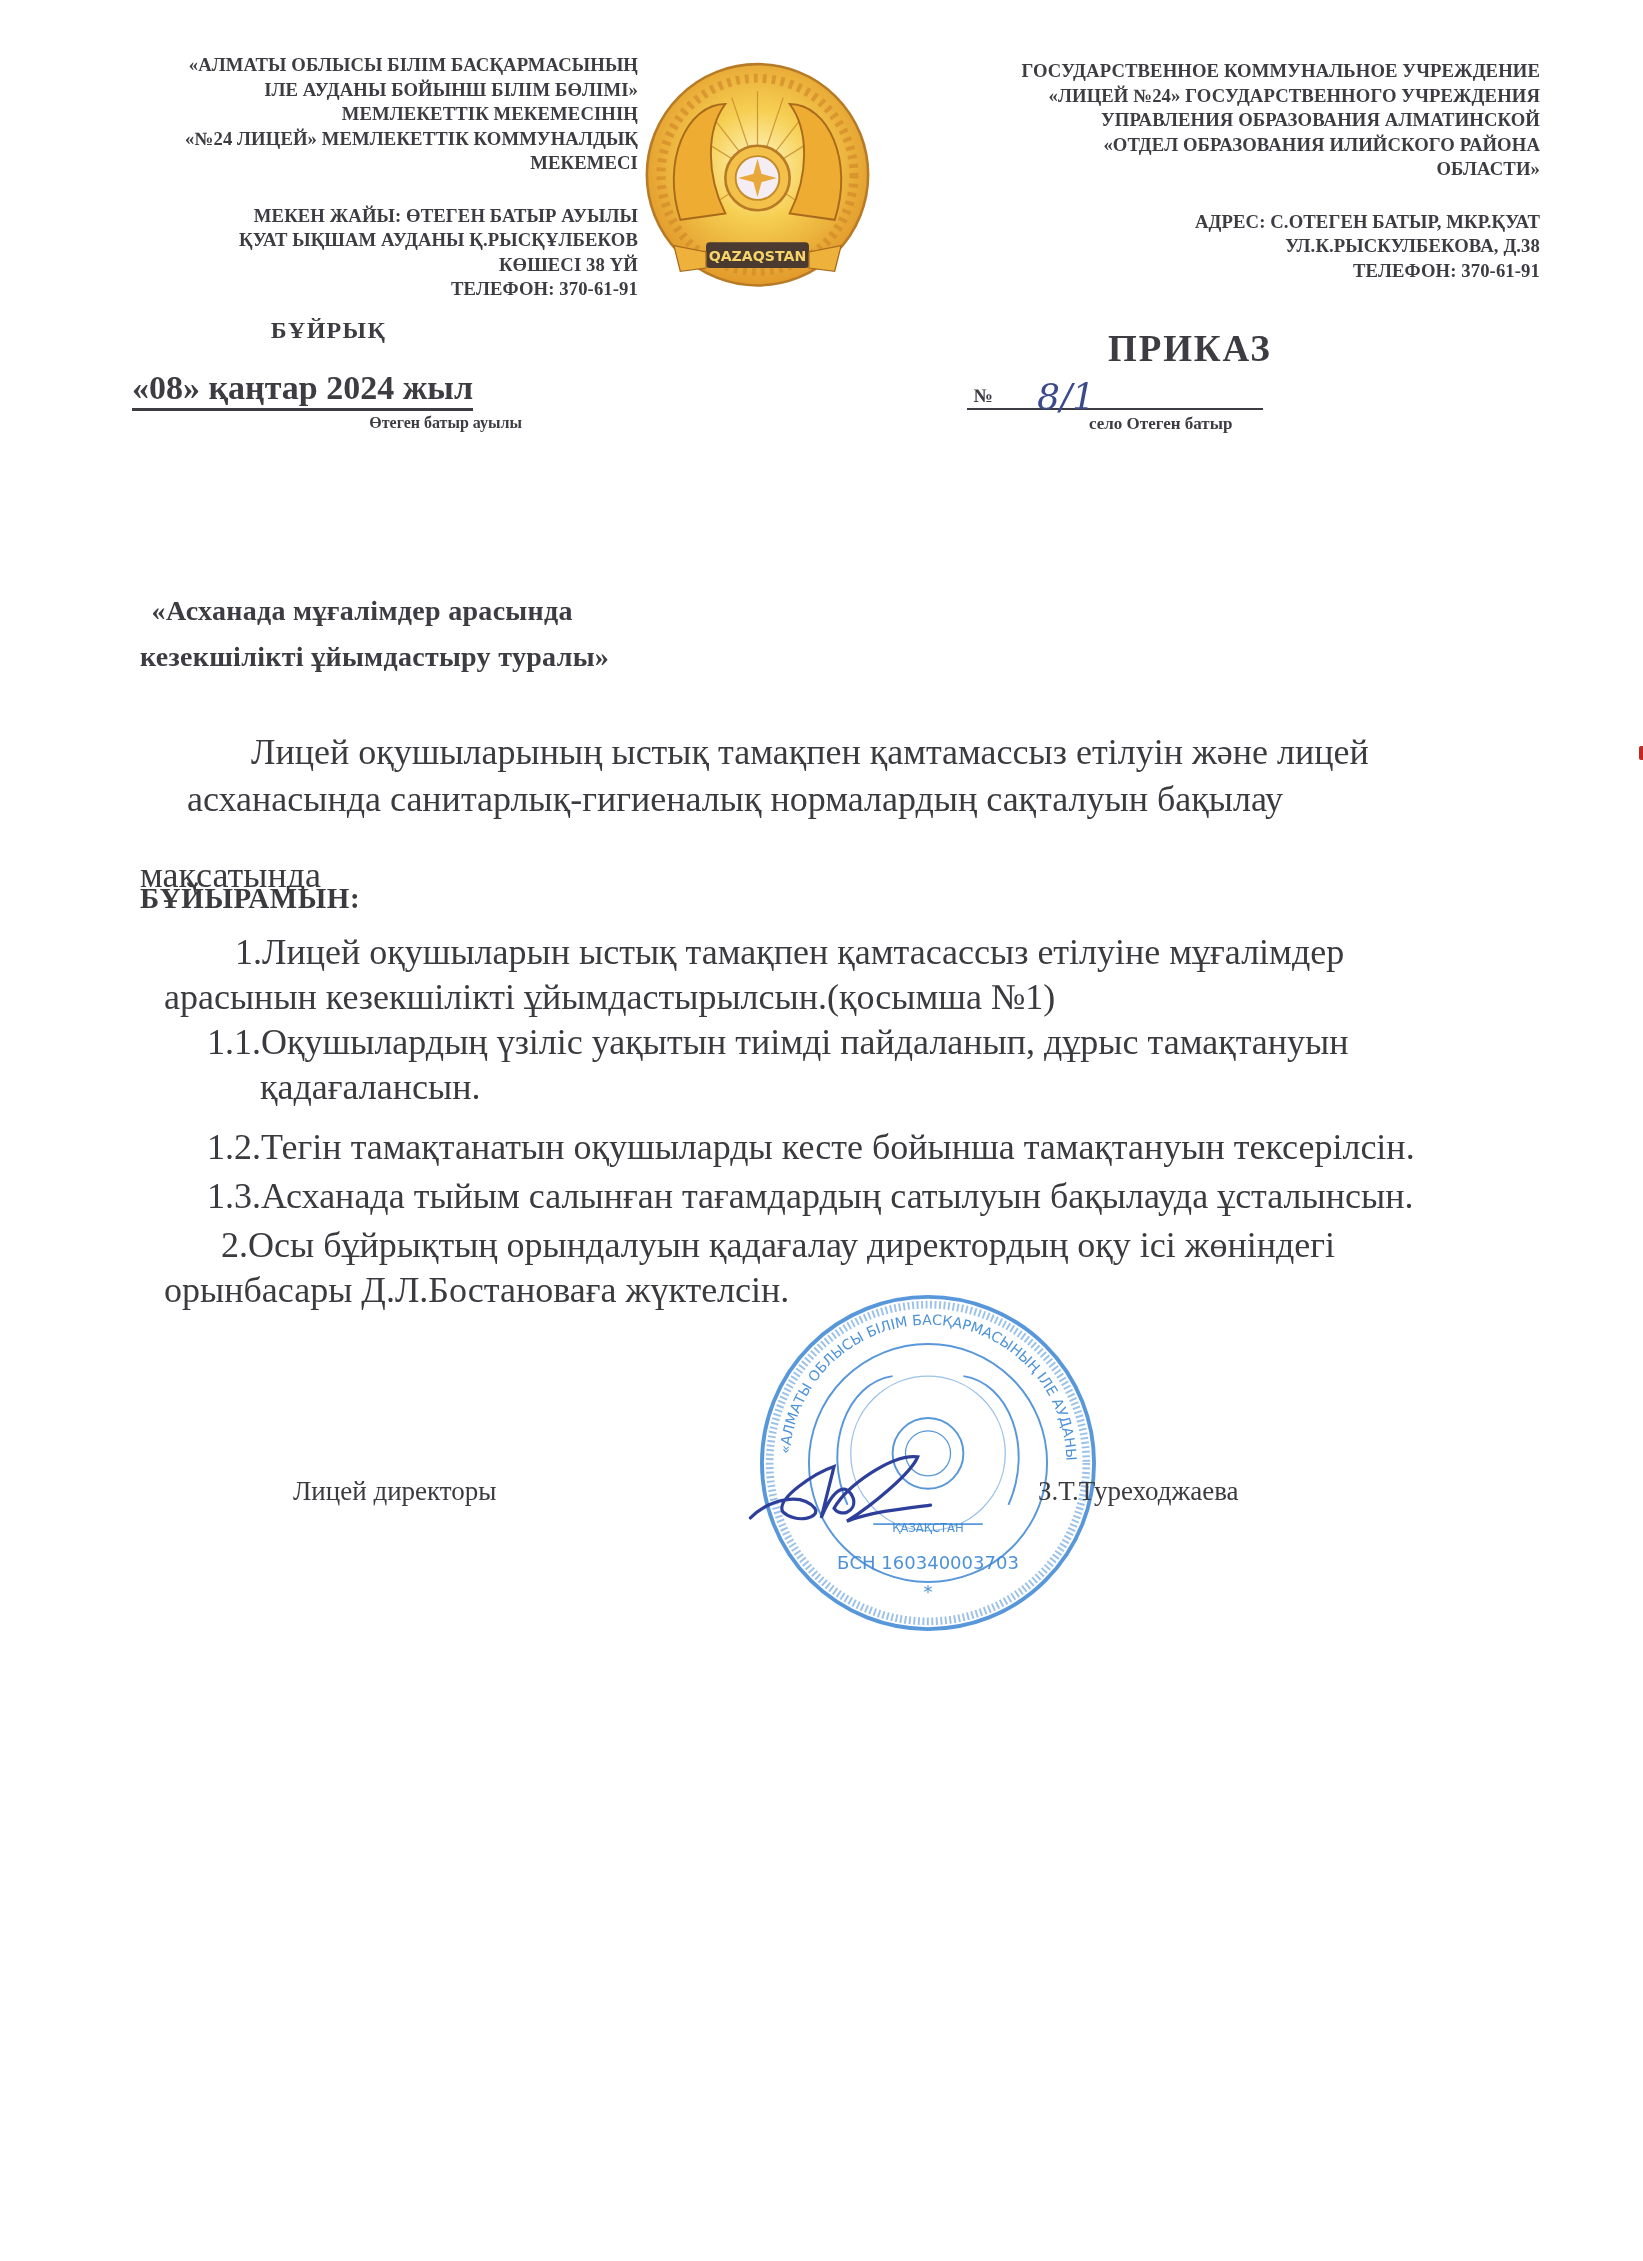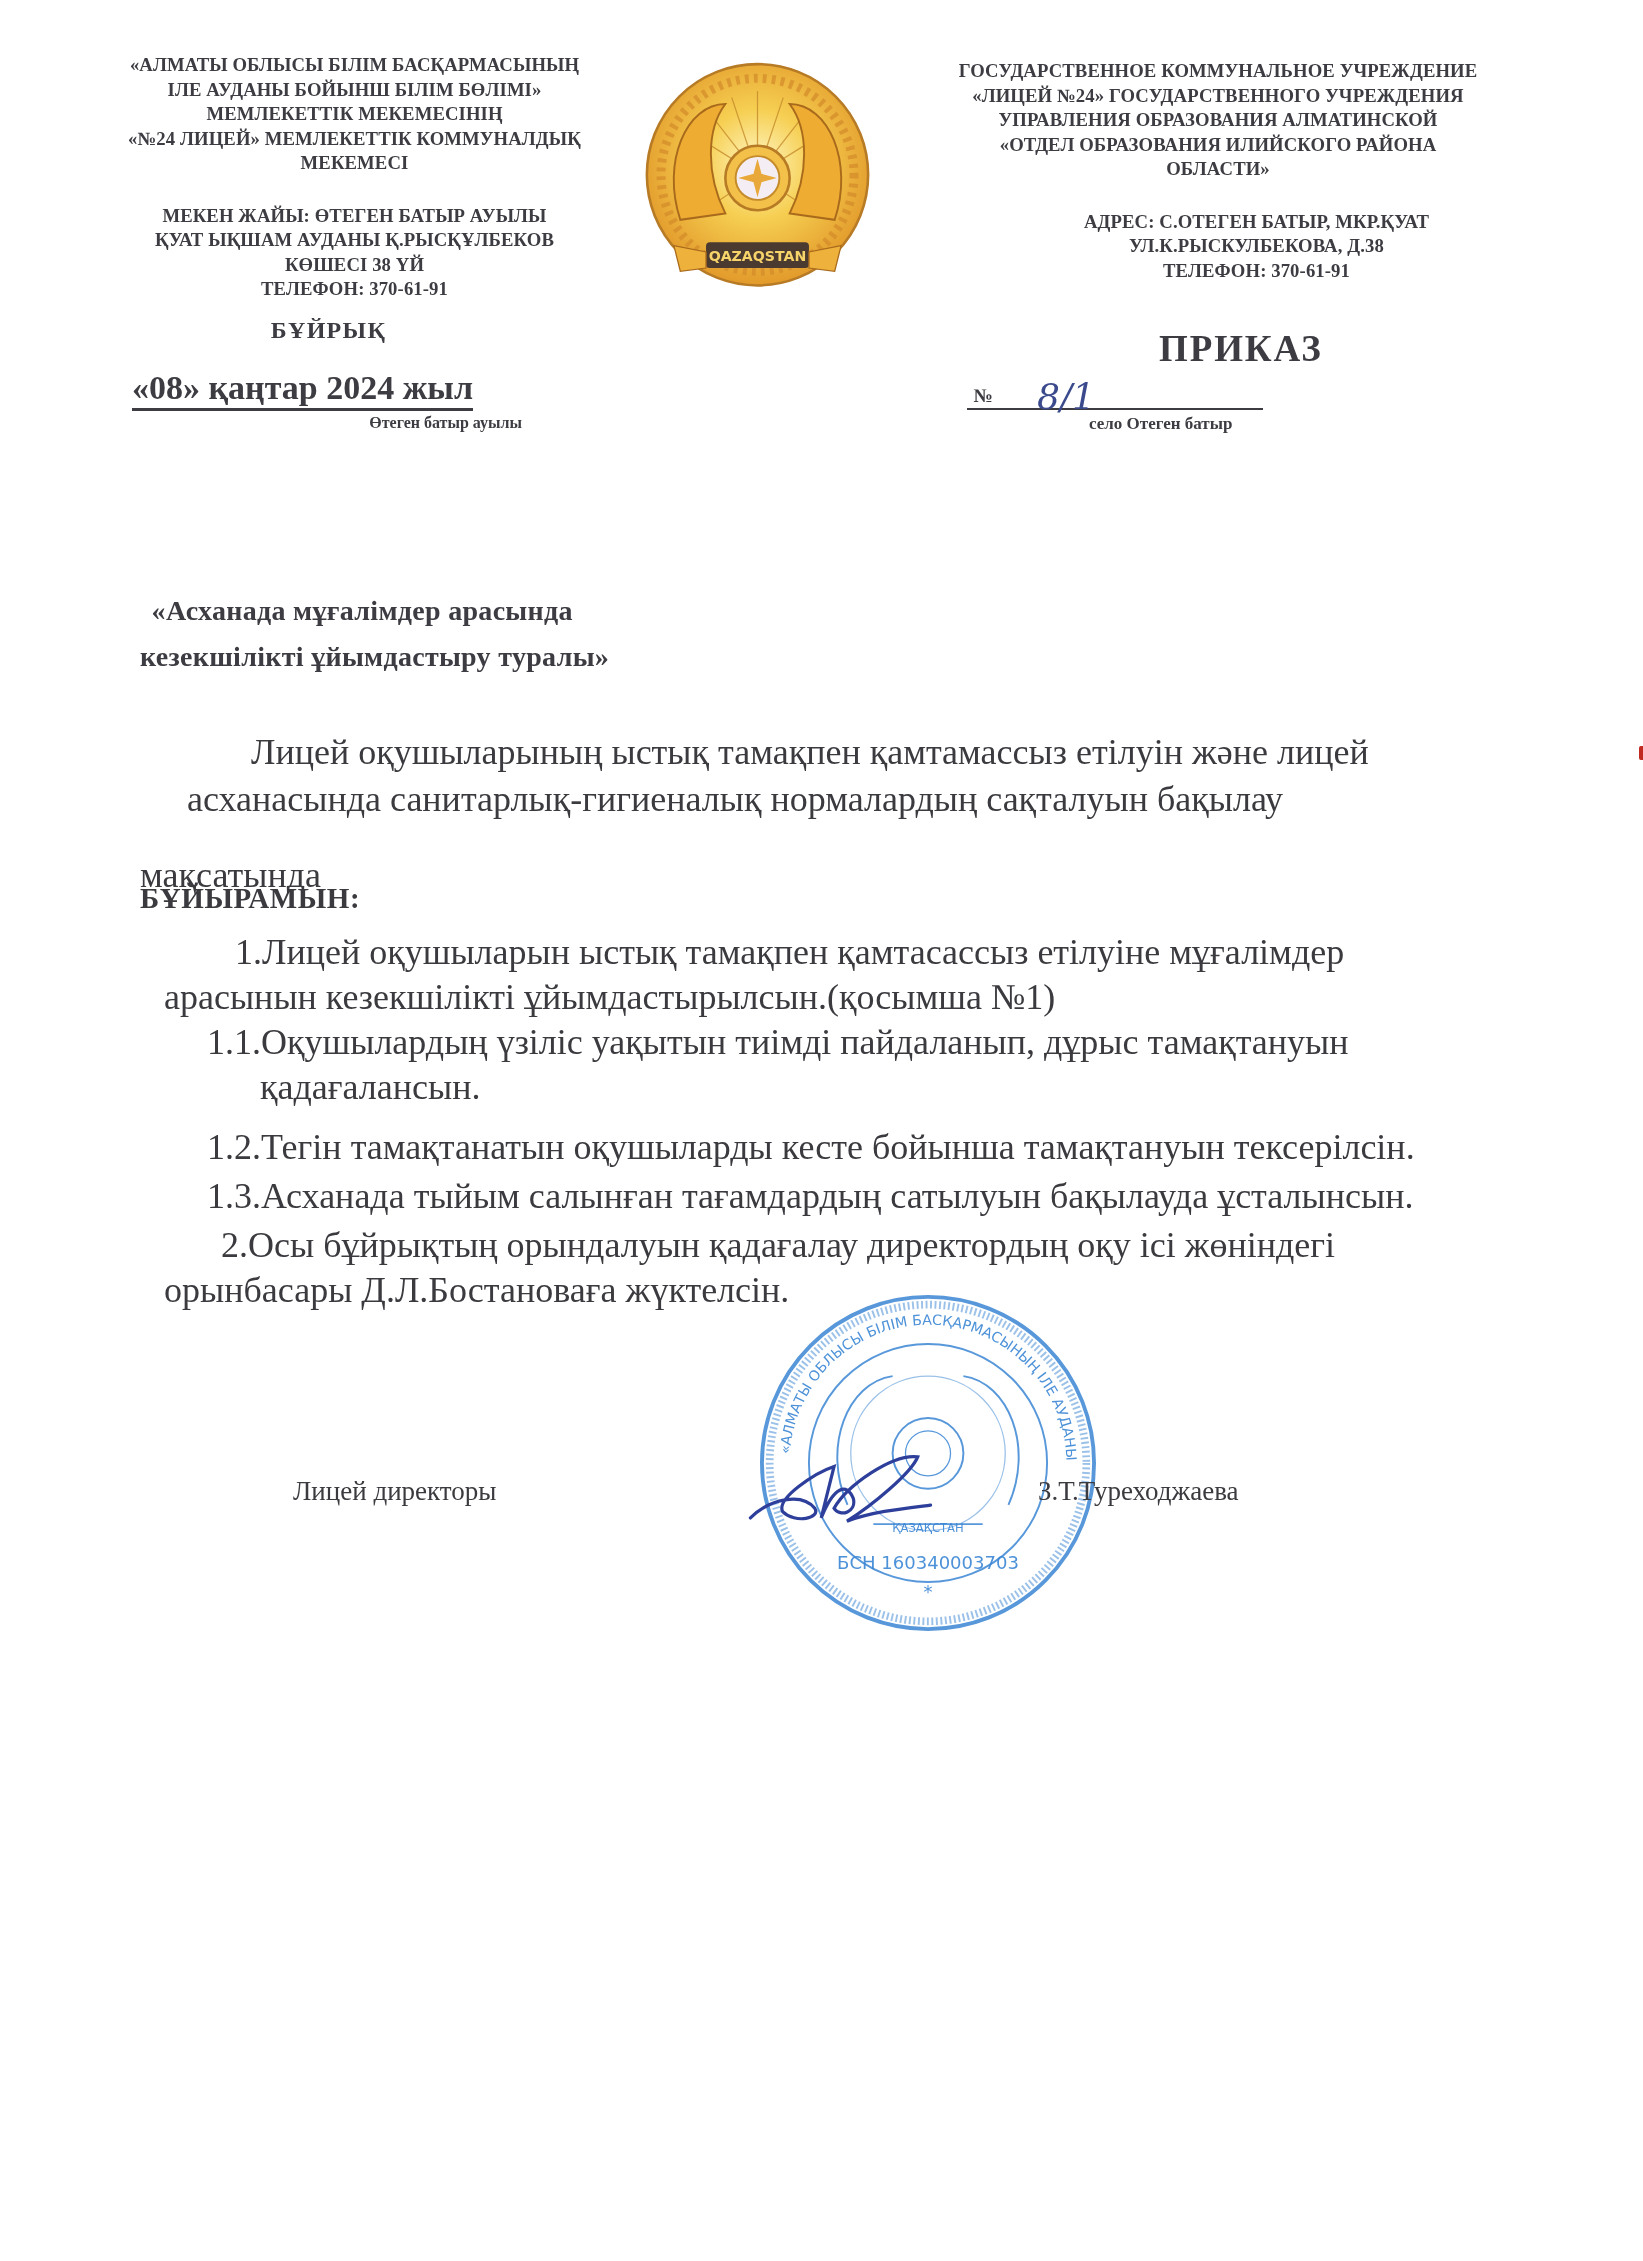--- a/index.html
+++ b/index.html
@@ -1,28 +1,28 @@
 <!DOCTYPE html>
 <html style="font-size:10.3px"><head>
 <meta charset="utf-8">
 <style>
   html, body { margin:0; padding:0; background:#ffffff; }
   body { width:1643px; height:2261px; position:relative; overflow:hidden;
          font-family:"Liberation Serif","DejaVu Serif",serif; color:#3a3a3f; }
   .abs { position:absolute; }
   .hdr { font-weight:bold; text-align:center; font-size:18.7px; line-height:24.5px; letter-spacing:0.1px; color:#3d3c42; }
-  .hdr div { white-space:nowrap; }
+  .hdr div { white-space:nowrap;text-align:right; }
   #hdr-left { left:71px; top:53px; width:567px; }
   #hdr-right { left:896px; top:59px; width:644px; }
   .gap { height:28px; }
   #emblem { left:635px; top:59px; width:245px; height:238px; }
   .title-kz { left:135px; top:317px; width:387px; text-align:center; font-weight:bold; font-size:24px; letter-spacing:1.3px; color:#3d3c42; }
   .date-kz { left:132px; top:369px; font-weight:bold; font-size:34px; white-space:nowrap; border-bottom:3.2px solid #3d3c42; padding-bottom:1.3px; color:#3d3c42; }
   .place-kz { left:135px; top:414px; width:387px; text-align:right; font-weight:bold; font-size:16px; color:#3d3c42; }
-  .title-ru { left:1159px; top:327px; font-weight:bold; font-size:37px; letter-spacing:1.9px; color:#3d3c42; }
+  .title-ru { left:1108px; top:327px; font-weight:bold; font-size:37px; letter-spacing:1.9px; color:#3d3c42; }
   .num-ru { left:967px; top:372px; width:296px; height:36px; border-bottom:2.6px solid #3d3c42; }
   .num-ru .no { position:absolute; left:6.4px; bottom:1.3px; font-weight:bold; font-size:19.3px; color:#3d3c42; }
   .num-ru .val { position:absolute; left:70px; bottom:-9px; font-family:"DejaVu Serif",serif; font-style:italic; font-size:36px; color:#3b4a8c; }
   .place-ru { left:1089px; top:414px; font-weight:bold; font-size:17px; color:#3d3c42; }
   .subject { left:140px; top:588px; font-weight:bold; font-size:28px; line-height:46px; color:#3d3c42; letter-spacing:0.3px; }
   .body { font-size:36px; line-height:39px; color:#3a3a3f; white-space:nowrap;text-align:right; }
   .buy { left:140px; top:882px; font-weight:bold; font-size:29px; color:#3a3a3f; letter-spacing:0.6px; }
   .num { display:inline-block; }
   .sig-label { left:293px; top:1476px; font-size:27px; color:#3a3a3f; }
   .sig-name { left:1038px; top:1476px; font-size:27px; color:#3a3a3f; }

